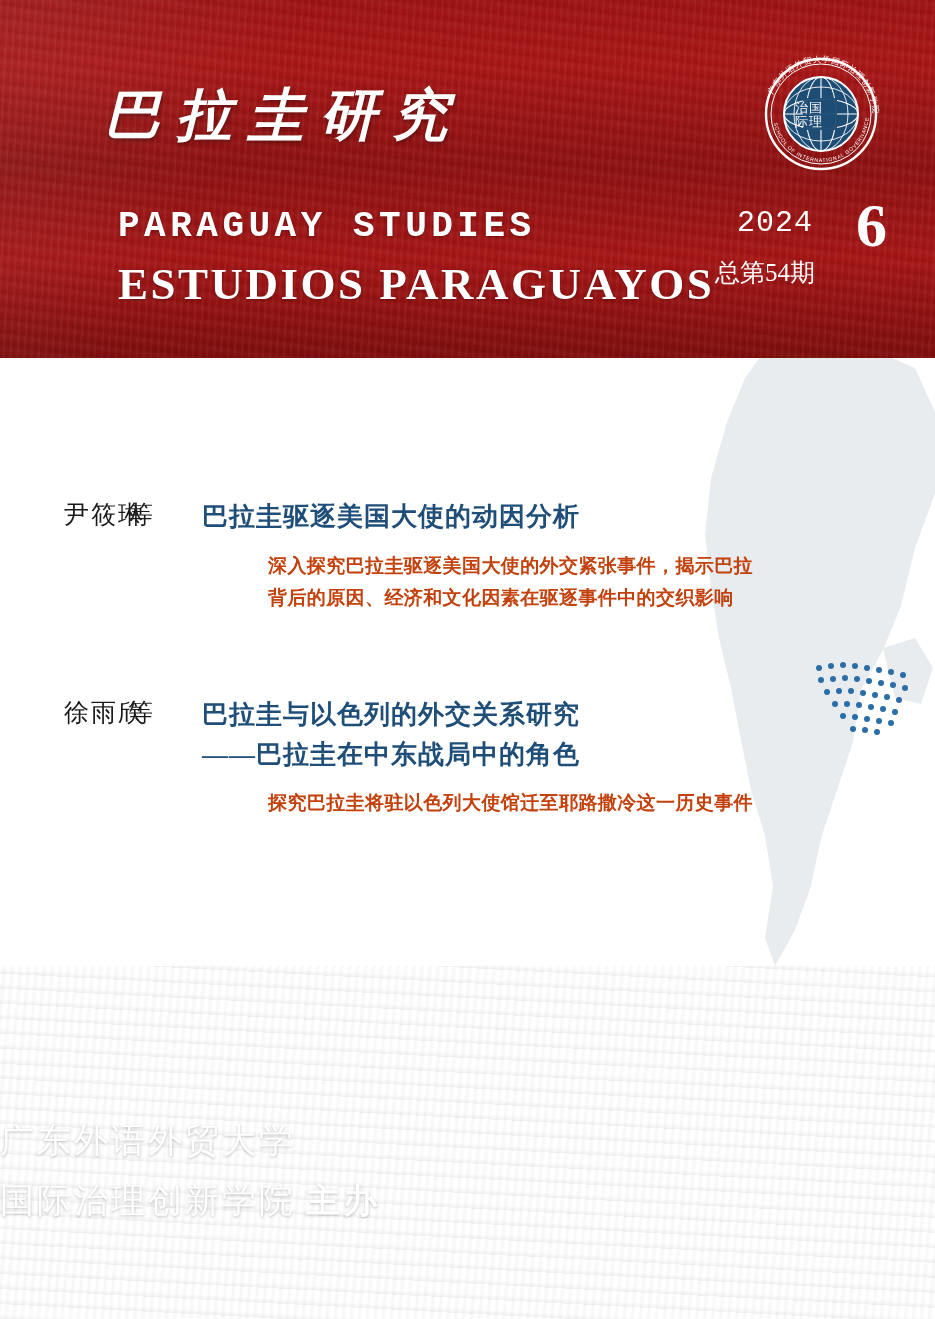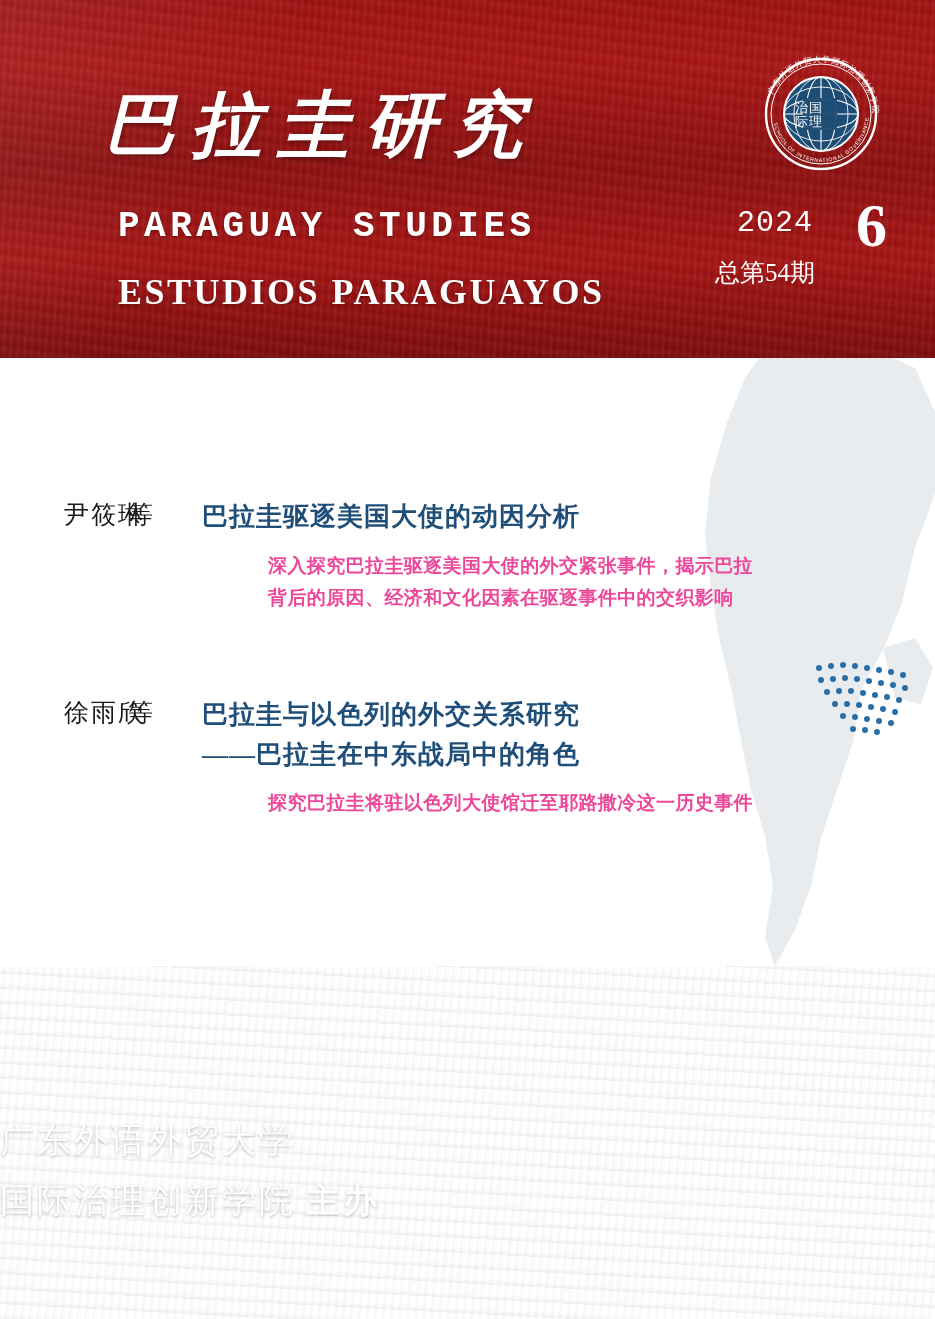--- a/index.html
+++ b/index.html
@@ -47,21 +47,21 @@
     position: relative;
     z-index: 3;
     height: 100%;
   }
 
   .title-cn {
     position: absolute;
     left: 104px;
     top: 78px;
     font-family: "Liberation Serif", serif;
-    font-size: 71px;
+    font-size: 56px;
     font-weight: 700;
     font-style: italic;
     color: #ffffff;
     letter-spacing: 16px;
     text-shadow: 1px 2px 5px rgba(0,0,0,0.35);
     white-space: nowrap;
   }
 
   .title-en1 {
     position: absolute;
@@ -73,27 +73,26 @@
     color: #ffffff;
     letter-spacing: 4.5px;
     white-space: nowrap;
     text-shadow: 0 1px 3px rgba(0,0,0,0.3);
   }
   .title-en2 {
     position: absolute;
     left: 118px;
     top: 258px;
     font-family: "Liberation Serif", serif;
-    font-size: 36px;
+    font-size: 45px;
     font-weight: 700;
     color: #ffffff;
     letter-spacing: 2.5px;
     white-space: nowrap;
     text-shadow: 0 1px 3px rgba(0,0,0,0.3);
-    margin-top: 13px;
   }
 
   
   .issue {
     position: absolute;
     right: 42px;
     top: 200px;
     width: 230px;
     height: 110px;
     color: #ffffff;
@@ -205,21 +204,21 @@
     display: block;
     margin-top: 2px;
   }
   .abstract {
     margin-left: 268px;
     margin-top: 14px;
     width: 560px;
     font-family: "Liberation Serif", serif;
     font-size: 19px;
     font-weight: 700;
-    color: #ec4899;
+    color: #c2410c;
     line-height: 1.72;
     letter-spacing: 0.4px;
   }
 
   #entry-0 { position: absolute; left: 0; top: 140px; width: 935px; }
   #entry-1 { position: absolute; left: 0; top: 338px; width: 776px; }
 
   
   .footer {
     position: absolute;

